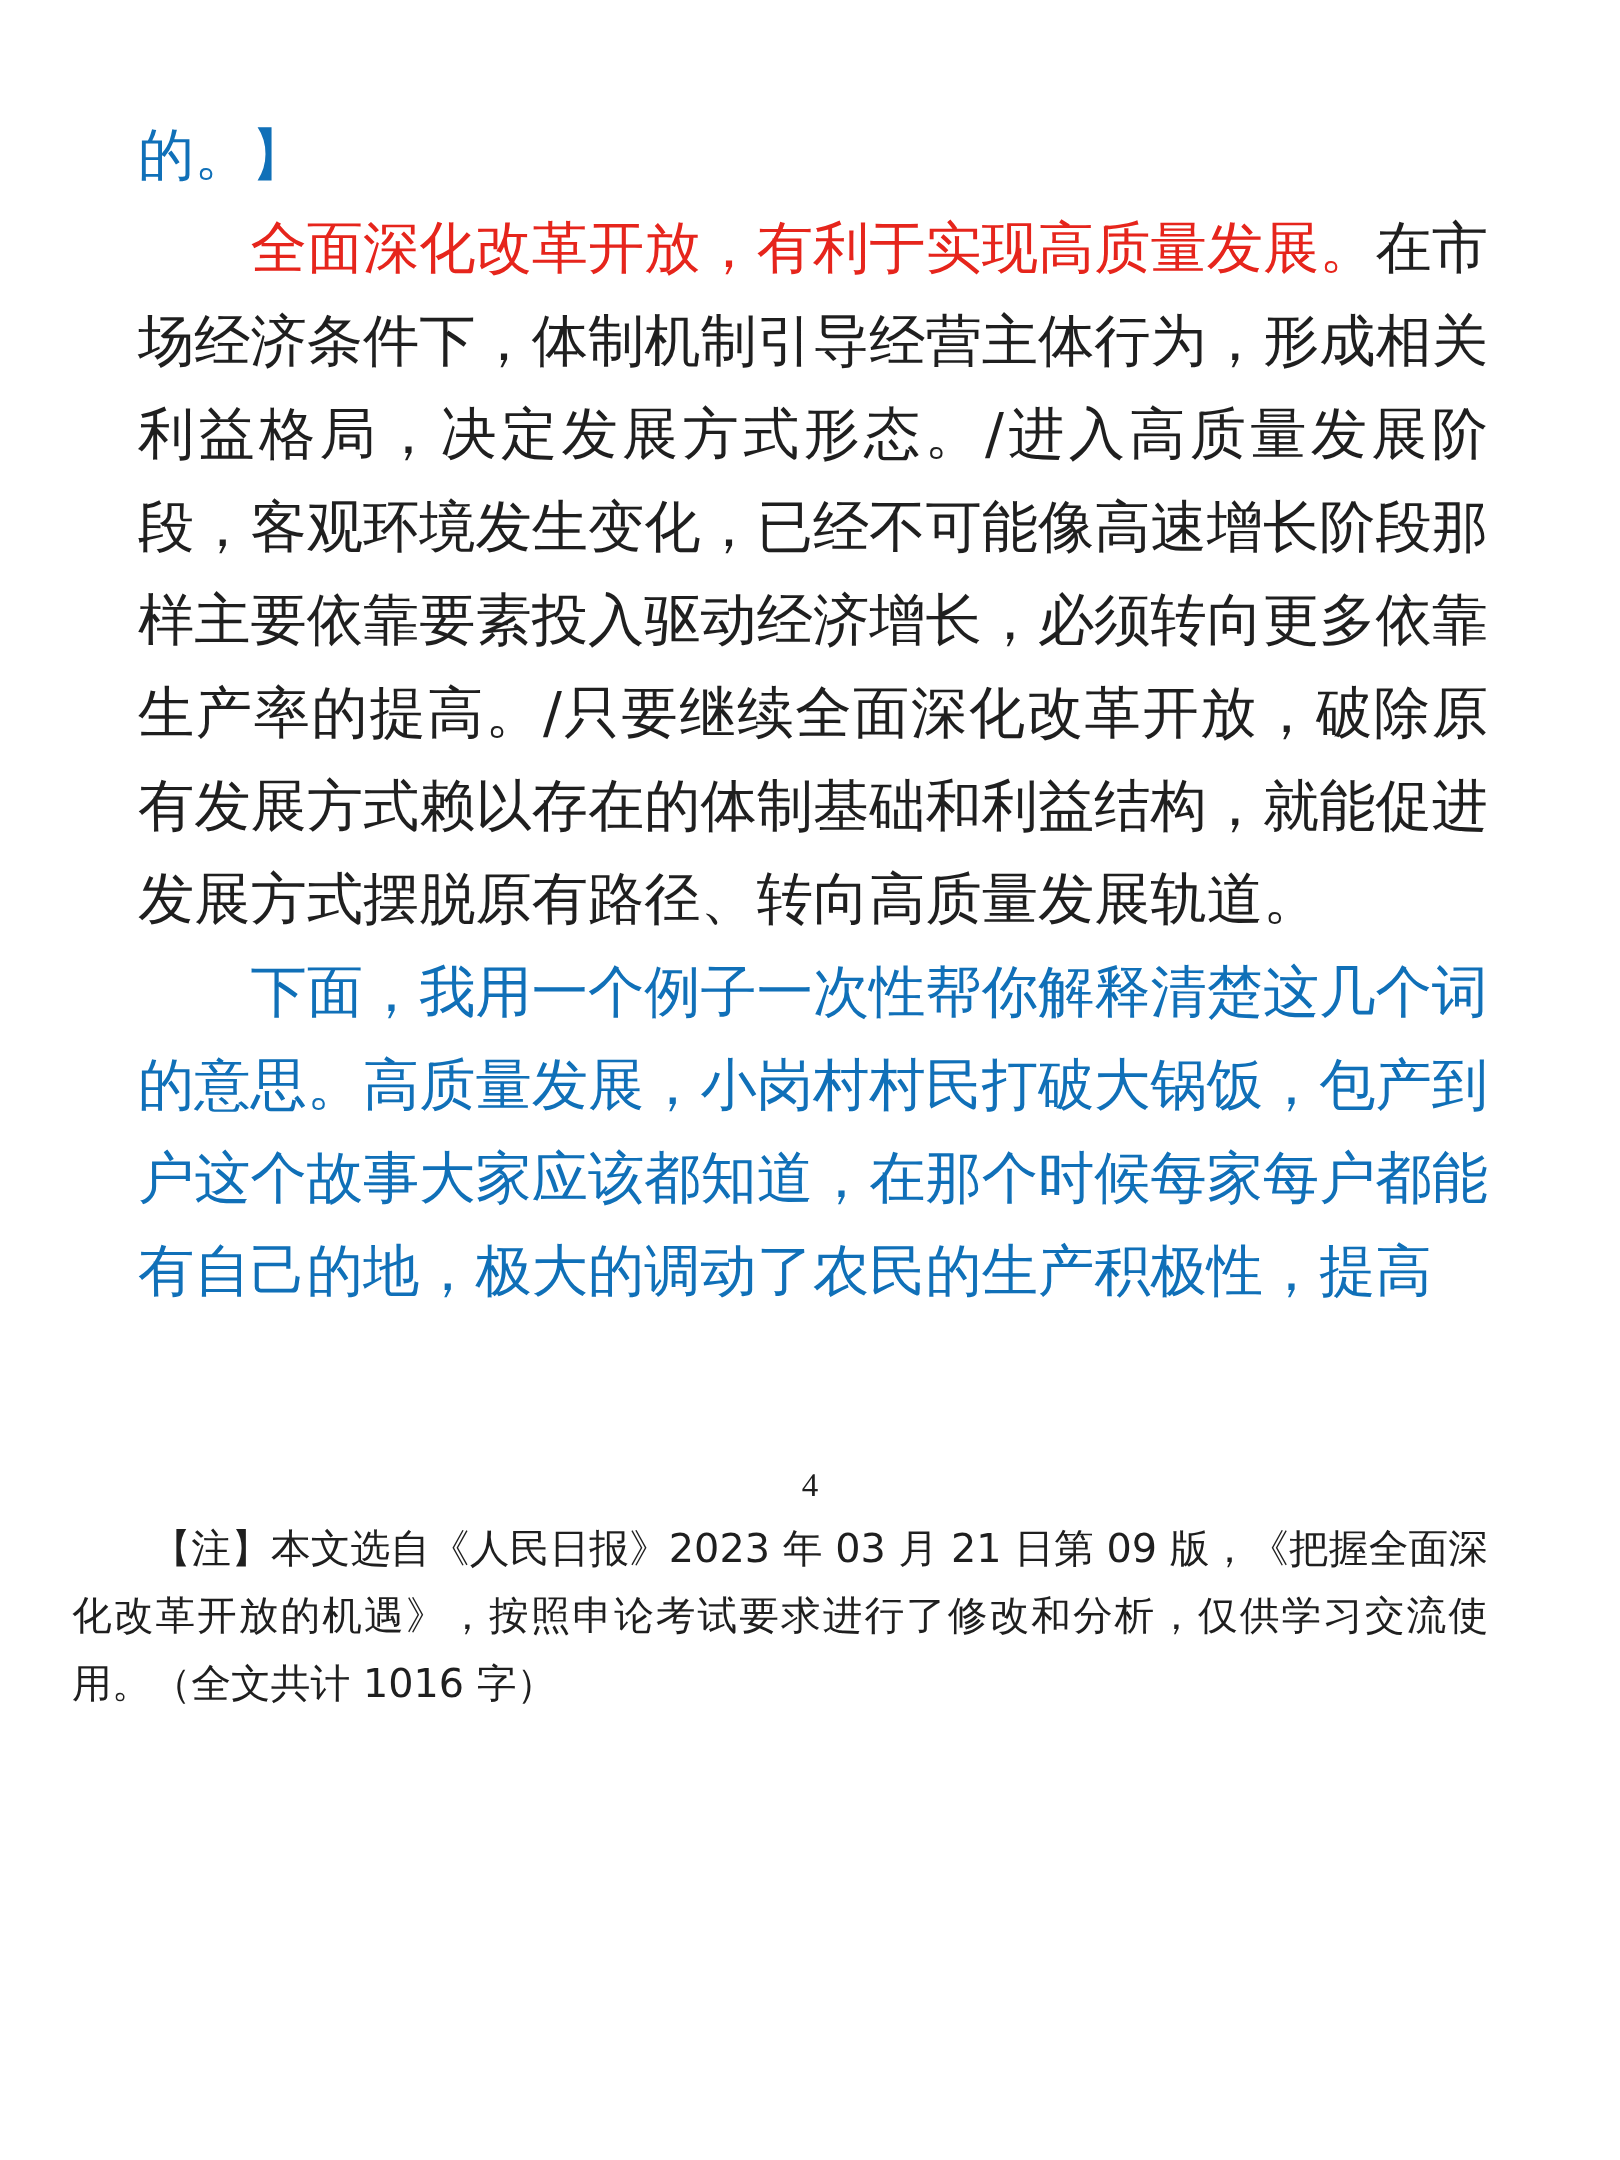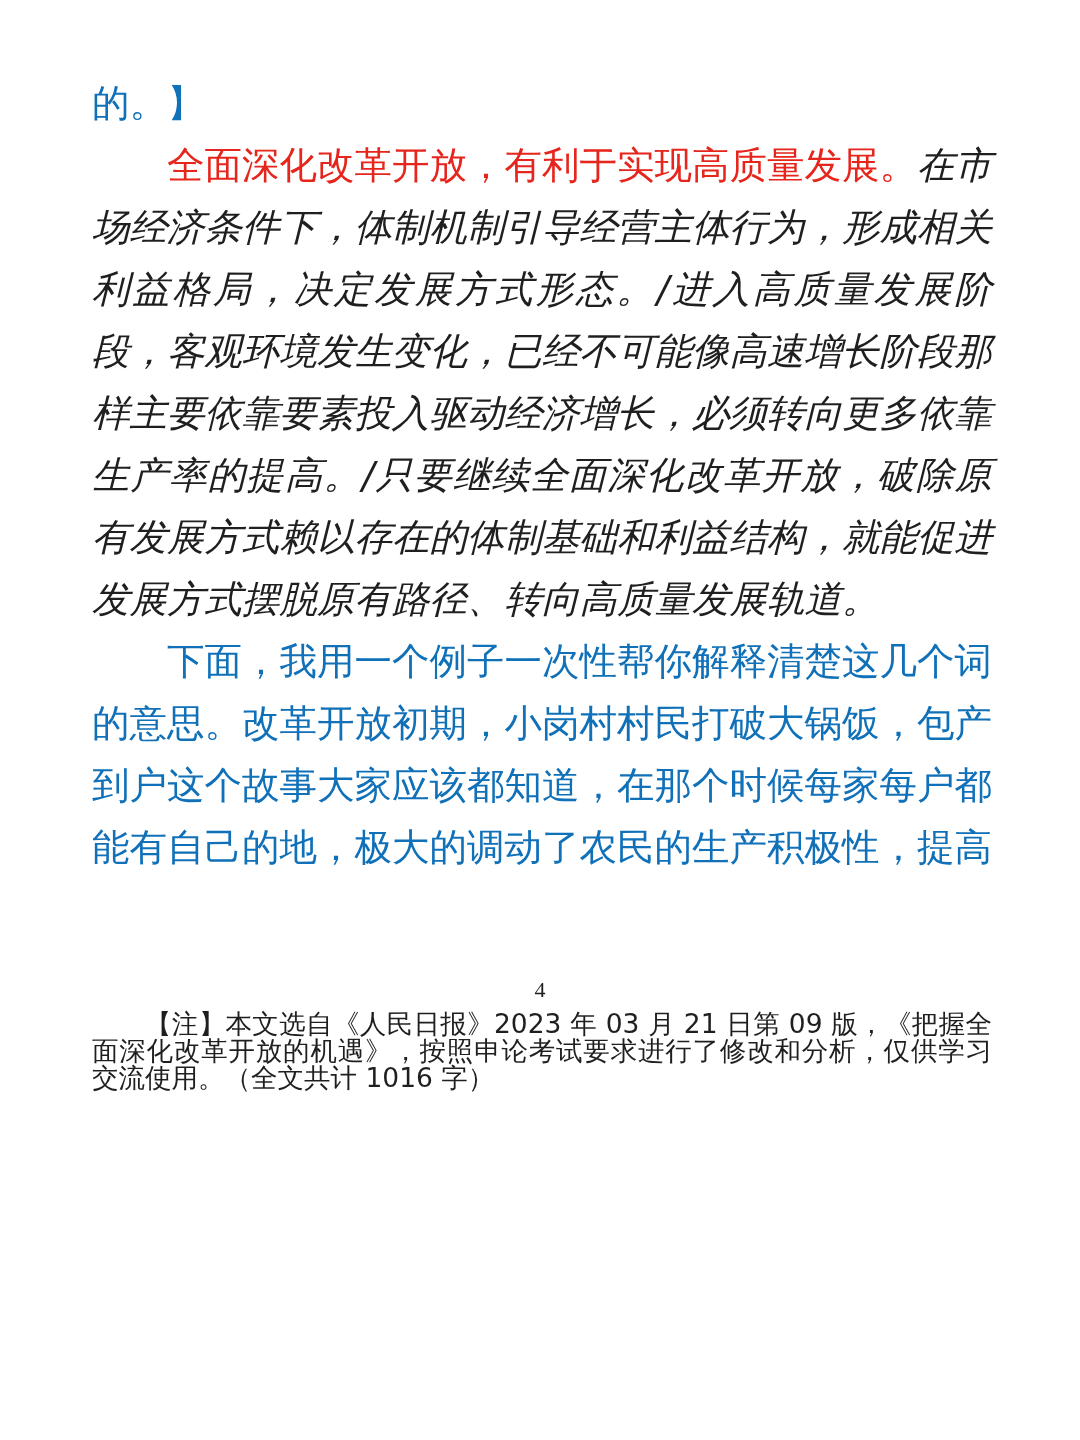--- a/index.html
+++ b/index.html
@@ -26,53 +26,53 @@
     line-height: 62px;
     text-align: justify;
   }
   .doc-body p {
     margin: 0;
     word-break: break-all;
   }
   .para-indent { text-indent: 2em; }
   .blue-text { color: var(--blue); }
   .red-text  { color: var(--red); }
-  .black-text { color: var(--text); font-style: italic; }
+  .black-text { color: var(--text); }
   .page-number {
     margin-top: 98px;
     text-align: center;
     font-size: 22px;
     line-height: 28px;
     color: var(--text);
     font-family: "Liberation Serif", "DejaVu Serif", serif;
   }
   .footnote {
-    padding: 6px 88px 0 92px;
+    padding: 6px 88px 0 48px;
     font-size: 26.5px;
-    line-height: 27px;
+    line-height: 45px;
     text-align: justify;
     text-indent: 2em;
     word-break: break-all;
     color: var(--text);
     font-family: "DejaVu Sans", "Liberation Sans", sans-serif;
   }
 </style>
 </head>
 <body>
 
 <div class="page">
 
   <div class="doc-body">
 
     <p class="blue-text">的。】</p>
 
     <p class="para-indent"><span class="red-text">全面深化改革开放，有利于实现高质量发展。</span><span class="black-text">在市场经济条件下，体制机制引导经营主体行为，形成相关利益格局，决定发展方式形态。/进入高质量发展阶段，客观环境发生变化，已经不可能像高速增长阶段那样主要依靠要素投入驱动经济增长，必须转向更多依靠生产率的提高。/只要继续全面深化改革开放，破除原有发展方式赖以存在的体制基础和利益结构，就能促进发展方式摆脱原有路径、转向高质量发展轨道。</span></p>
 
 
-    <p class="para-indent blue-text">下面，我用一个例子一次性帮你解释清楚这几个词的意思。改革开放初期，小岗村村民打破大锅饭，包产到户这个故事大家应该都知道，在那个时候每家每户都能有自己的地，极大的调动了农民的生产积极性，提高</p>
+    <p class="para-indent blue-text">下面，我用一个例子一次性帮你解释清楚这几个词的意思。高质量发展，小岗村村民打破大锅饭，包产到户这个故事大家应该都知道，在那个时候每家每户都能有自己的地，极大的调动了农民的生产积极性，提高</p>
 
   </div>
 
   <div class="page-number">4</div>
 
   <p class="footnote">【注】本文选自《人民日报》2023 年 03 月 21 日第 09 版，《把握全面深化改革开放的机遇》，按照申论考试要求进行了修改和分析，仅供学习交流使用。（全文共计 1016 字）</p>
 
 </div>
 
 </body></html>

